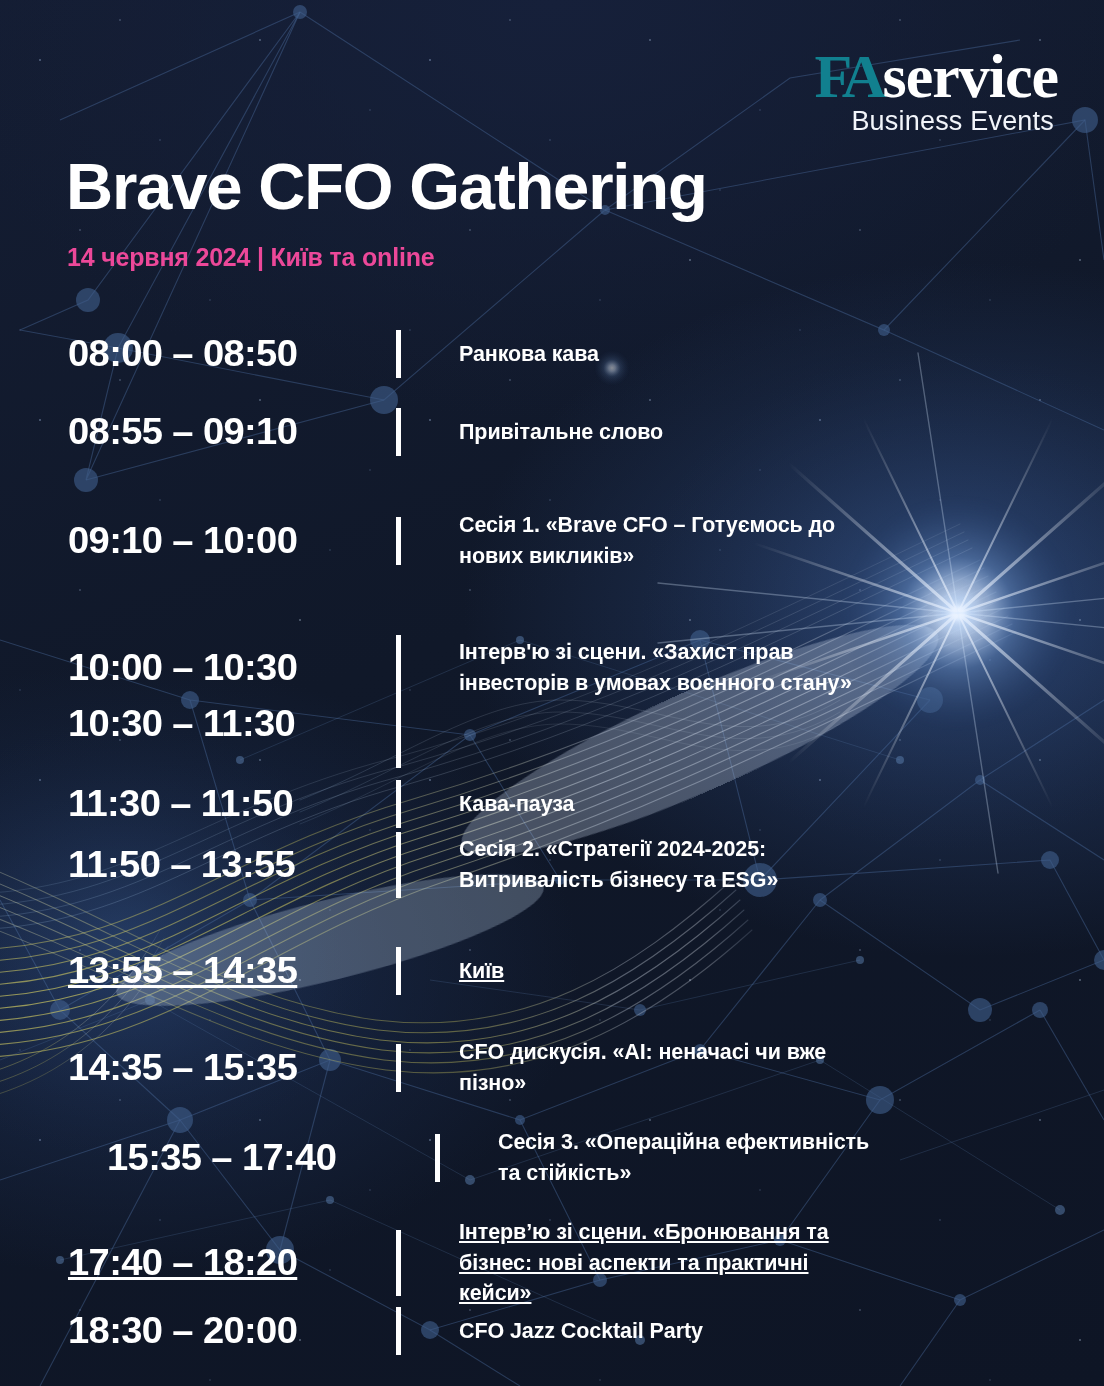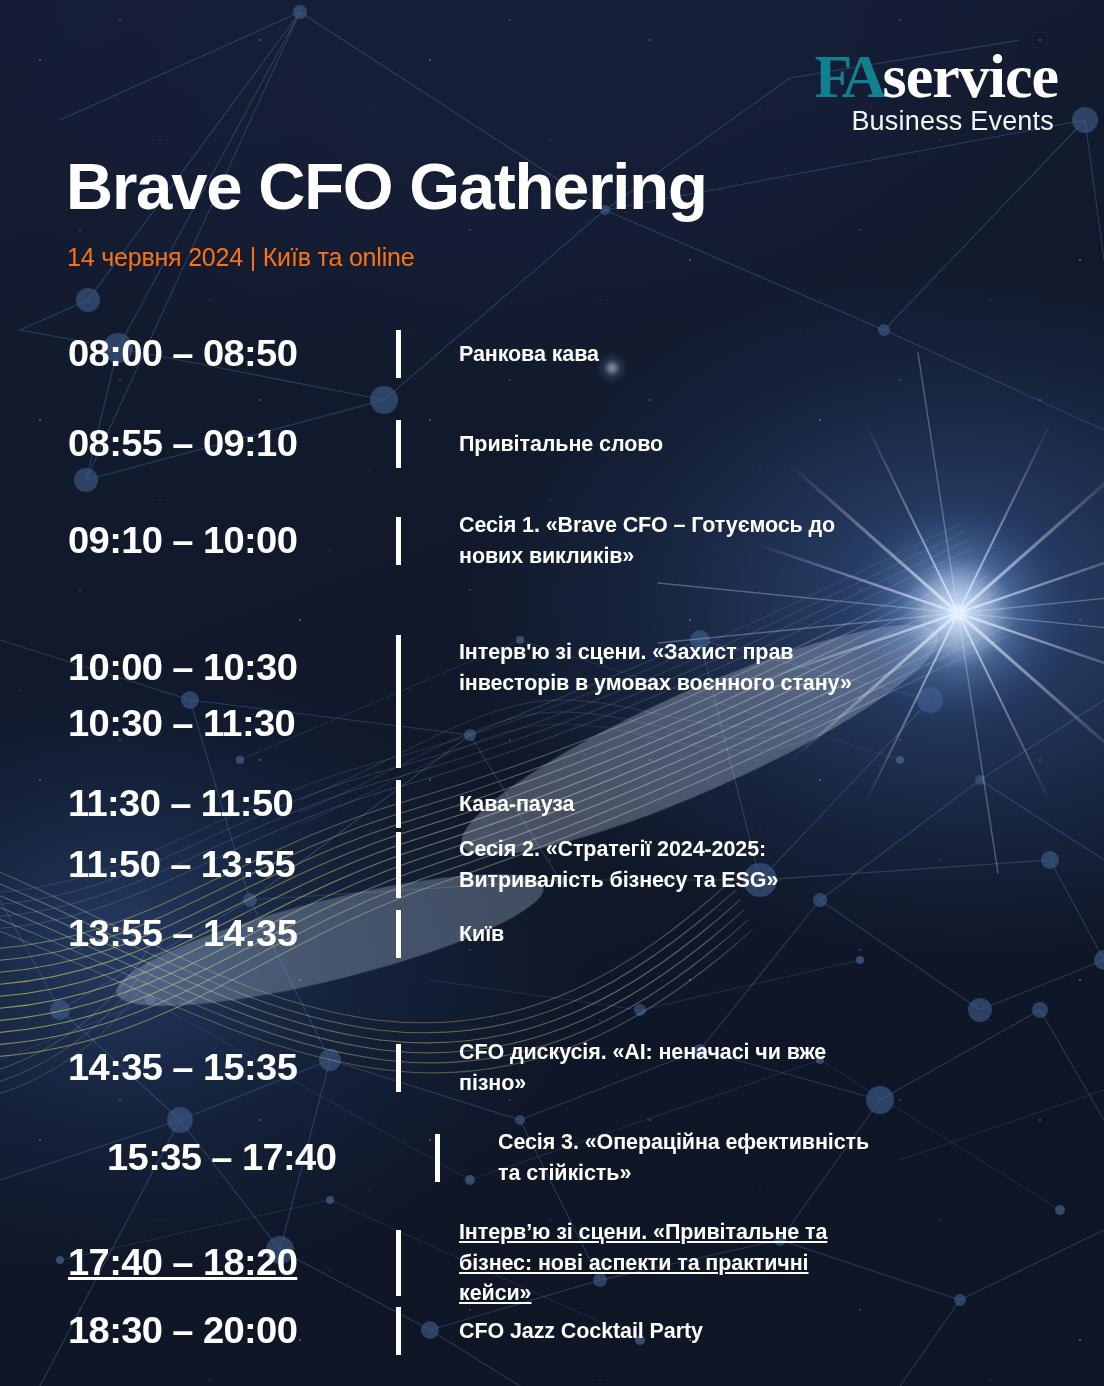--- a/index.html
+++ b/index.html
@@ -111,23 +111,23 @@
     transform: scaleX(1.02);
     transform-origin: left center;
   }
 
   .page-subtitle {
     position: absolute;
     top: 243px;
     left: 67px;
     z-index: 5;
     font-size: 25px;
-    font-weight: 400;
+    font-weight: 700;
     letter-spacing: -.2px;
-    color: #f97316;
+    color: #ec4899;
     white-space: nowrap;
   }
 
   
   .schedule {
     position: absolute;
     top: 312px;
     left: 0;
     width: 1104px;
     z-index: 5;
@@ -391,21 +391,21 @@
 
 <h1 class="page-title">Brave CFO Gathering</h1>
 <div class="page-subtitle">14 червня 2024 | Київ та online</div>
 
 <div class="schedule" id="schedule">
     <div class="row" style="top: 18px;">
       <div class="row-time">08:00 – 08:50</div>
       <div class="row-divider"></div>
       <div class="row-title">Ранкова кава</div>
     </div>
-    <div class="row" style="top: 108px;">
+    <div class="row" style="top: 96px;">
       <div class="row-time">08:55 – 09:10</div>
       <div class="row-divider"></div>
       <div class="row-title">Привітальне слово</div>
     </div>
     <div class="row" style="top: 198px;">
       <div class="row-time">09:10 – 10:00</div>
       <div class="row-divider"></div>
       <div class="row-title">Сесія 1. «Brave CFO – Готуємось до нових викликів»</div>
     </div>
     <div class="row" style="top: 284px; margin-top: 39px;">
@@ -420,38 +420,38 @@
     <div class="row" style="top: 468px;">
       <div class="row-time">11:30 – 11:50</div>
       <div class="row-divider"></div>
       <div class="row-title">Кава-пауза</div>
     </div>
     <div class="row" style="top: 520px;">
       <div class="row-time">11:50 – 13:55</div>
       <div class="row-divider" style="height: 66px;"></div>
       <div class="row-title">Сесія 2. «Стратегії 2024-2025: Витривалість бізнесу та ESG»</div>
     </div>
-    <div class="row" style="top: 598px;">
+    <div class="row" style="top: 635px; text-decoration: underline;">
       <div class="row-time">13:55 – 14:35</div>
       <div class="row-divider"></div>
       <div class="row-title">Київ</div>
     </div>
     <div class="row" style="top: 725px;">
       <div class="row-time">14:35 – 15:35</div>
       <div class="row-divider"></div>
       <div class="row-title">CFO дискусія. «AI: неначасі чи вже пізно»</div>
     </div>
     <div class="row" style="top: 815px; padding-left: 39px;">
       <div class="row-time">15:35 – 17:40</div>
       <div class="row-divider"></div>
       <div class="row-title">Сесія 3. «Операційна ефективність та стійкість»</div>
     </div>
     <div class="row" style="top: 905px; text-decoration: underline;">
       <div class="row-time">17:40 – 18:20</div>
       <div class="row-divider" style="height: 66px;"></div>
-      <div class="row-title">Інтерв’ю зі сцени. «Привітальне та бізнес: нові аспекти та практичні кейси»</div>
+      <div class="row-title">Інтерв’ю зі сцени. «Бронювання та бізнес: нові аспекти та практичні кейси»</div>
     </div>
     <div class="row" style="top: 995px;">
       <div class="row-time">18:30 – 20:00</div>
       <div class="row-divider"></div>
       <div class="row-title">CFO Jazz Cocktail Party</div>
     </div>
   </div>
 
 </body></html>

